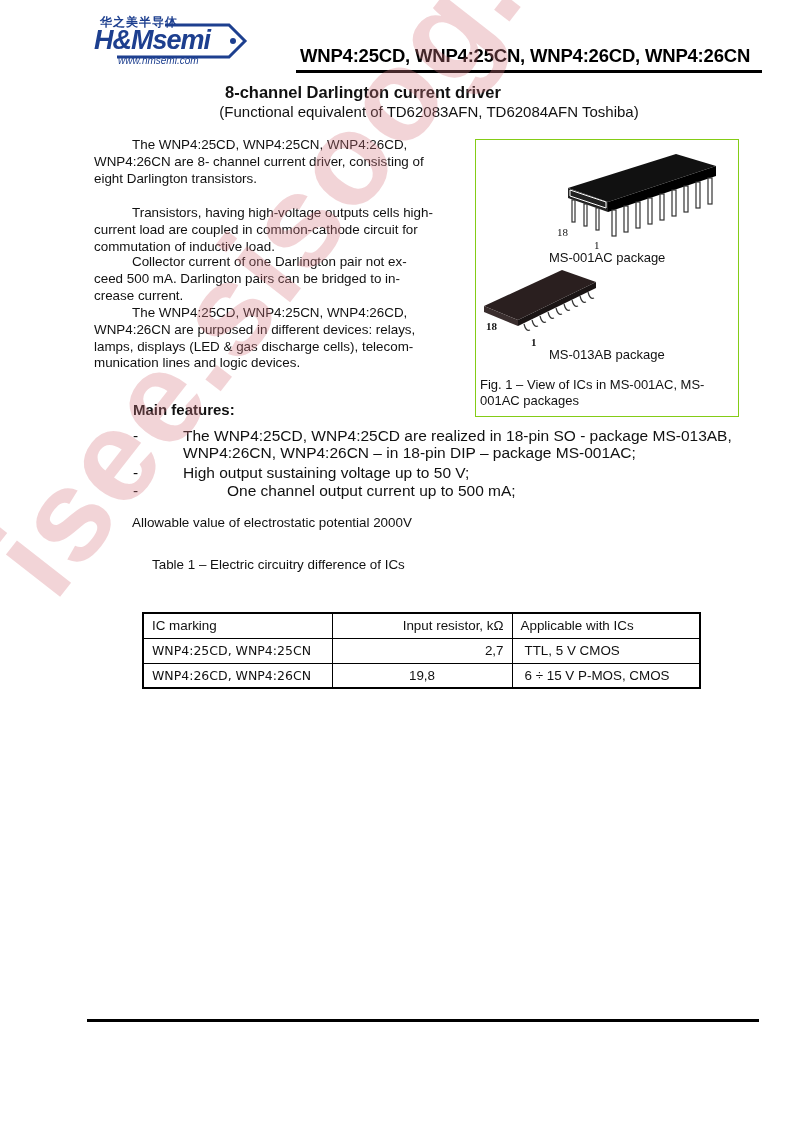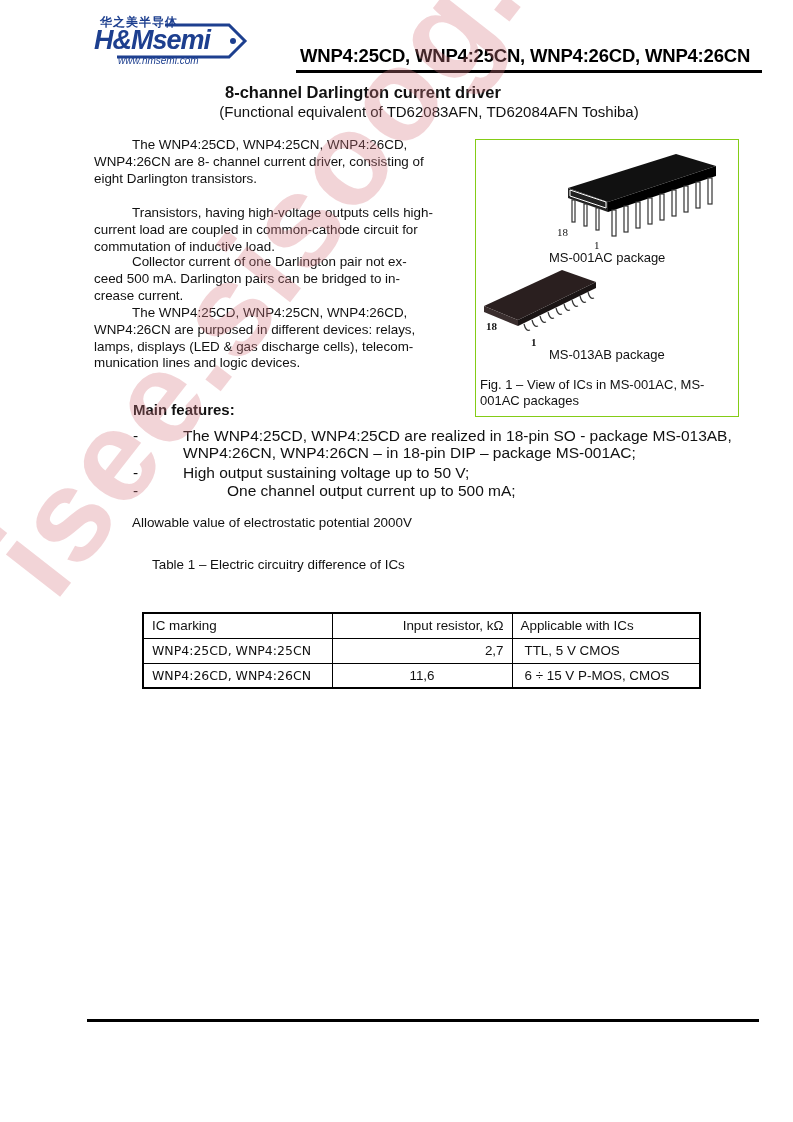--- a/index.html
+++ b/index.html
@@ -157,21 +157,21 @@
     <td style="width:180px;text-align:right;">Input resistor, kΩ</td>
     <td style="width:188px;">Applicable with ICs</td>
   </tr>
   <tr>
     <td class="mono">WNP4:25CD, WNP4:25CN</td>
     <td style="text-align:right;">2,7</td>
     <td style="padding-left:12px;">TTL, 5 V  CMOS</td>
   </tr>
   <tr>
     <td class="mono">WNP4:26CD, WNP4:26CN</td>
-    <td style="text-align:center;">11,6</td>
+    <td style="text-align:center;">19,8</td>
     <td style="padding-left:12px;">6 ÷ 15 V P-MOS, CMOS</td>
   </tr>
 </tbody>
   </table>
 
 <div class="abs footer-rule"></div>
 
 <div class="abs wm">isee.sisoog.com</div>
 
 </body></html>

